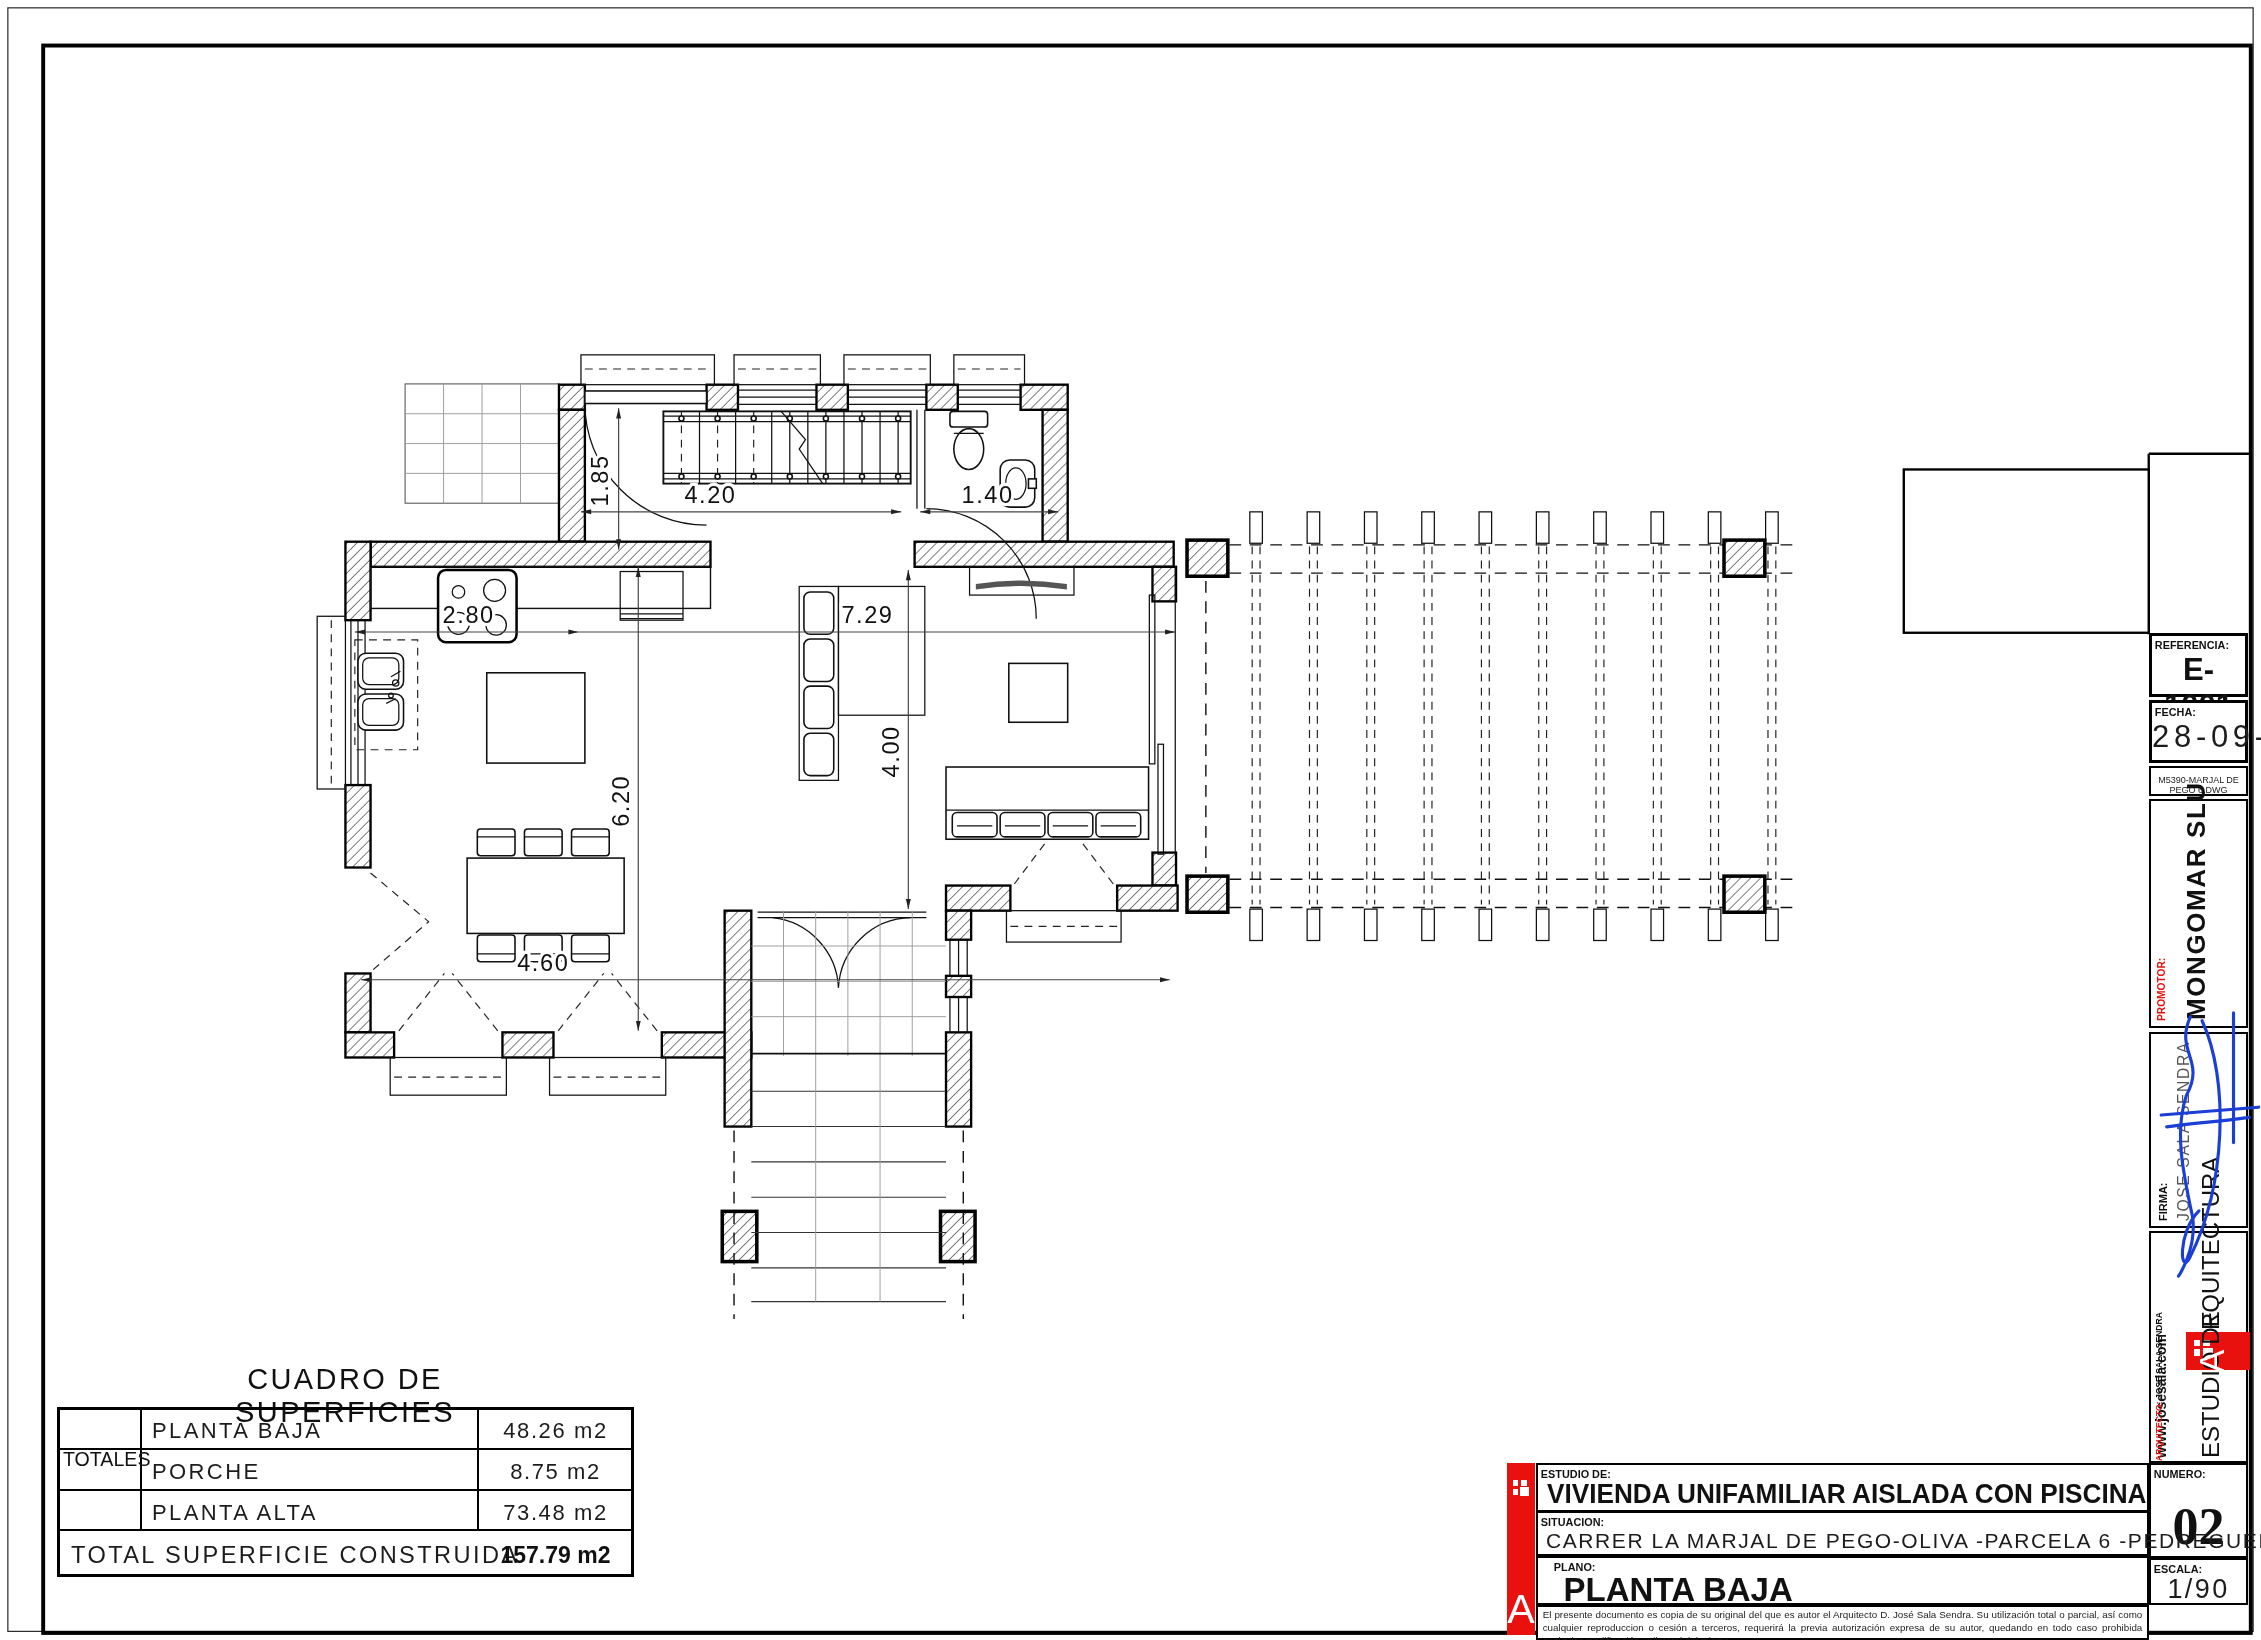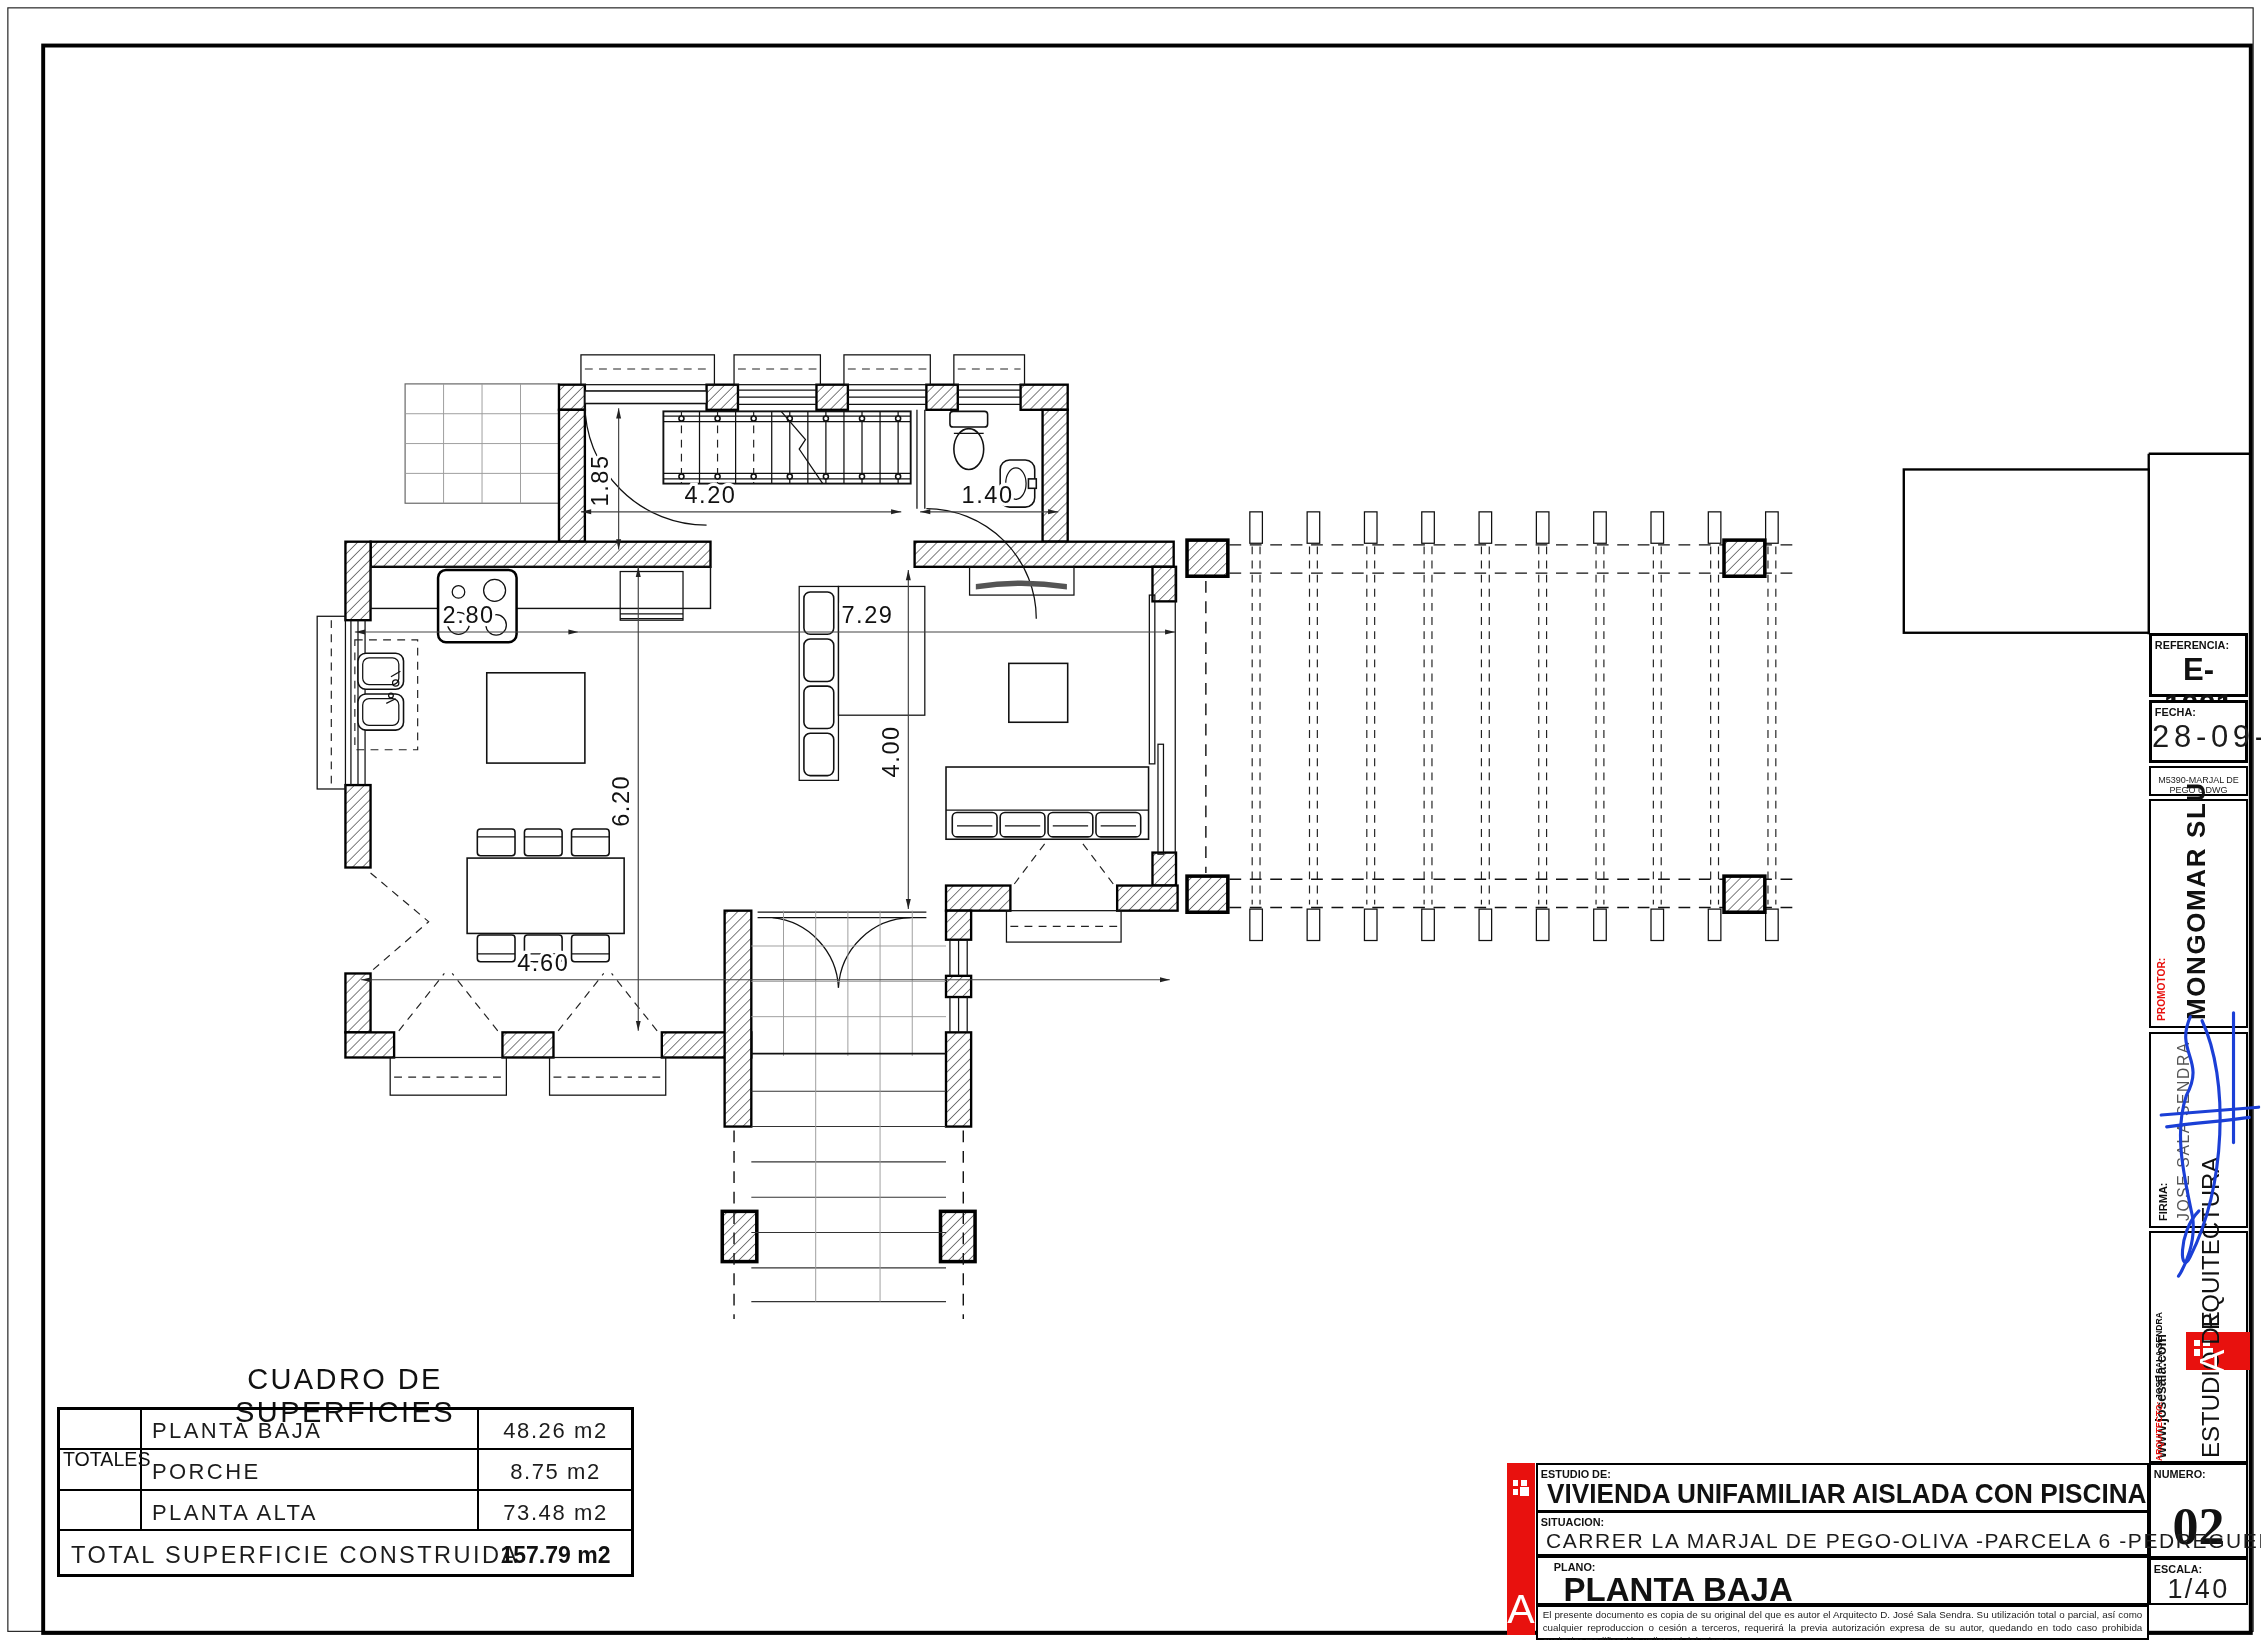--- a/index.html
+++ b/index.html
@@ -420,21 +420,21 @@
     <div class="vtext" style="left:41px;top:96px;height:44px;font-size:35px;color:#fff;">A</div>
     <div class="vtext" style="left:46px;top:-49px;height:146px;font-size:24px;letter-spacing:0px;">RQUITECTURA</div>
     <div class="vtext red" style="left:3.1px;top:102px;height:126px;font-size:8.6px;font-weight:bold;"><span>ARQUITECTO:</span> <span style="color:#111;">JOSE SALA SENDRA</span></div>
   </div>
   <div class="tbox" style="left:2149px;top:1463px;width:99px;height:95px;">
     <span class="lbl">NUMERO:</span>
     <div style="font-size:52px;font-weight:bold;text-align:center;margin-top:16px;font-family:Liberation Serif, serif;">02</div>
   </div>
   <div class="tbox" style="left:2149px;top:1558px;width:99px;height:47px;">
     <span class="lbl">ESCALA:</span>
-    <div class="cad" style="font-size:27px;text-align:center;letter-spacing:2.4px;margin-top:-1.6px;">1/40</div>
+    <div class="cad" style="font-size:27px;text-align:center;letter-spacing:2.4px;margin-top:-1.6px;">1/90</div>
   </div>
 
   <svg class="abs" style="left:2147px;top:1005px;" width="118" height="283" viewBox="0 0 150 360">
     <g fill="none" stroke="#1b3fd6" stroke-width="4" stroke-linecap="round">
       <path d="M55,15 C35,60 75,70 50,115 C35,160 45,210 58,270 C62,300 50,330 40,345"></path>
       <path d="M110,10 L110,175"></path>
       <path d="M18,140 L142,130"></path>
       <path d="M70,20 C105,95 100,230 55,320 C42,348 38,290 66,262"></path>
       <path d="M25,155 C60,150 95,148 130,143"></path>
     </g>

